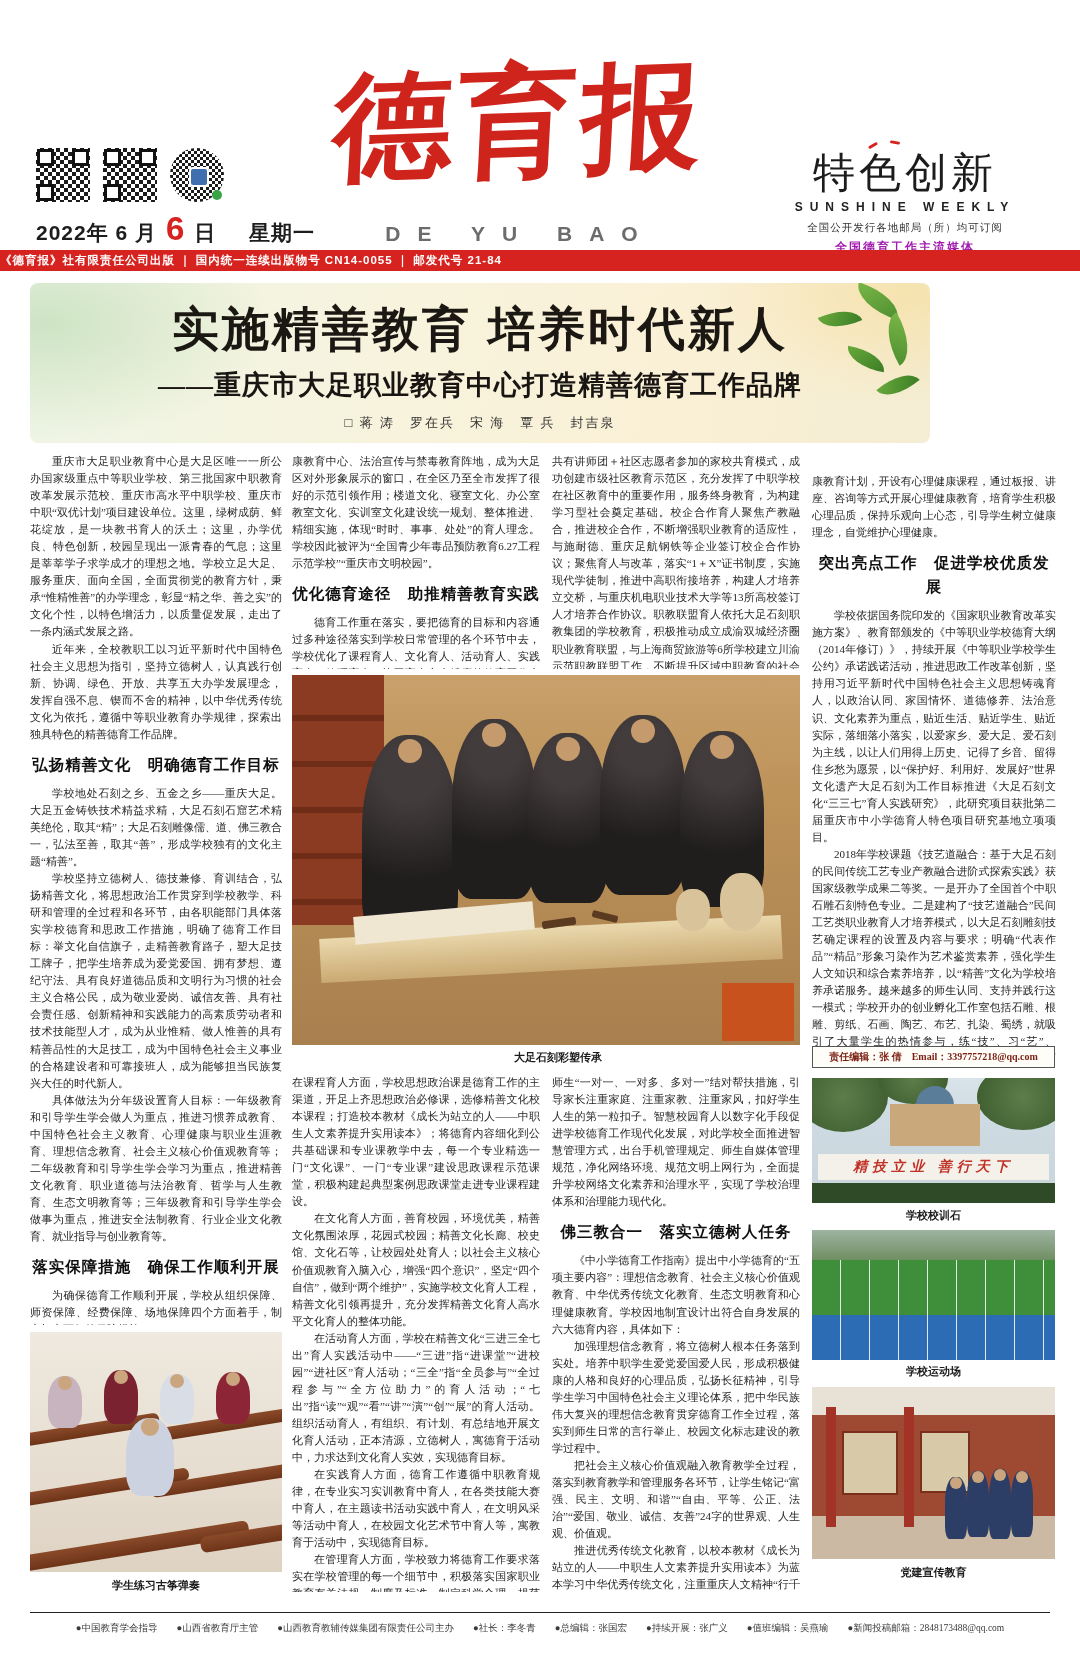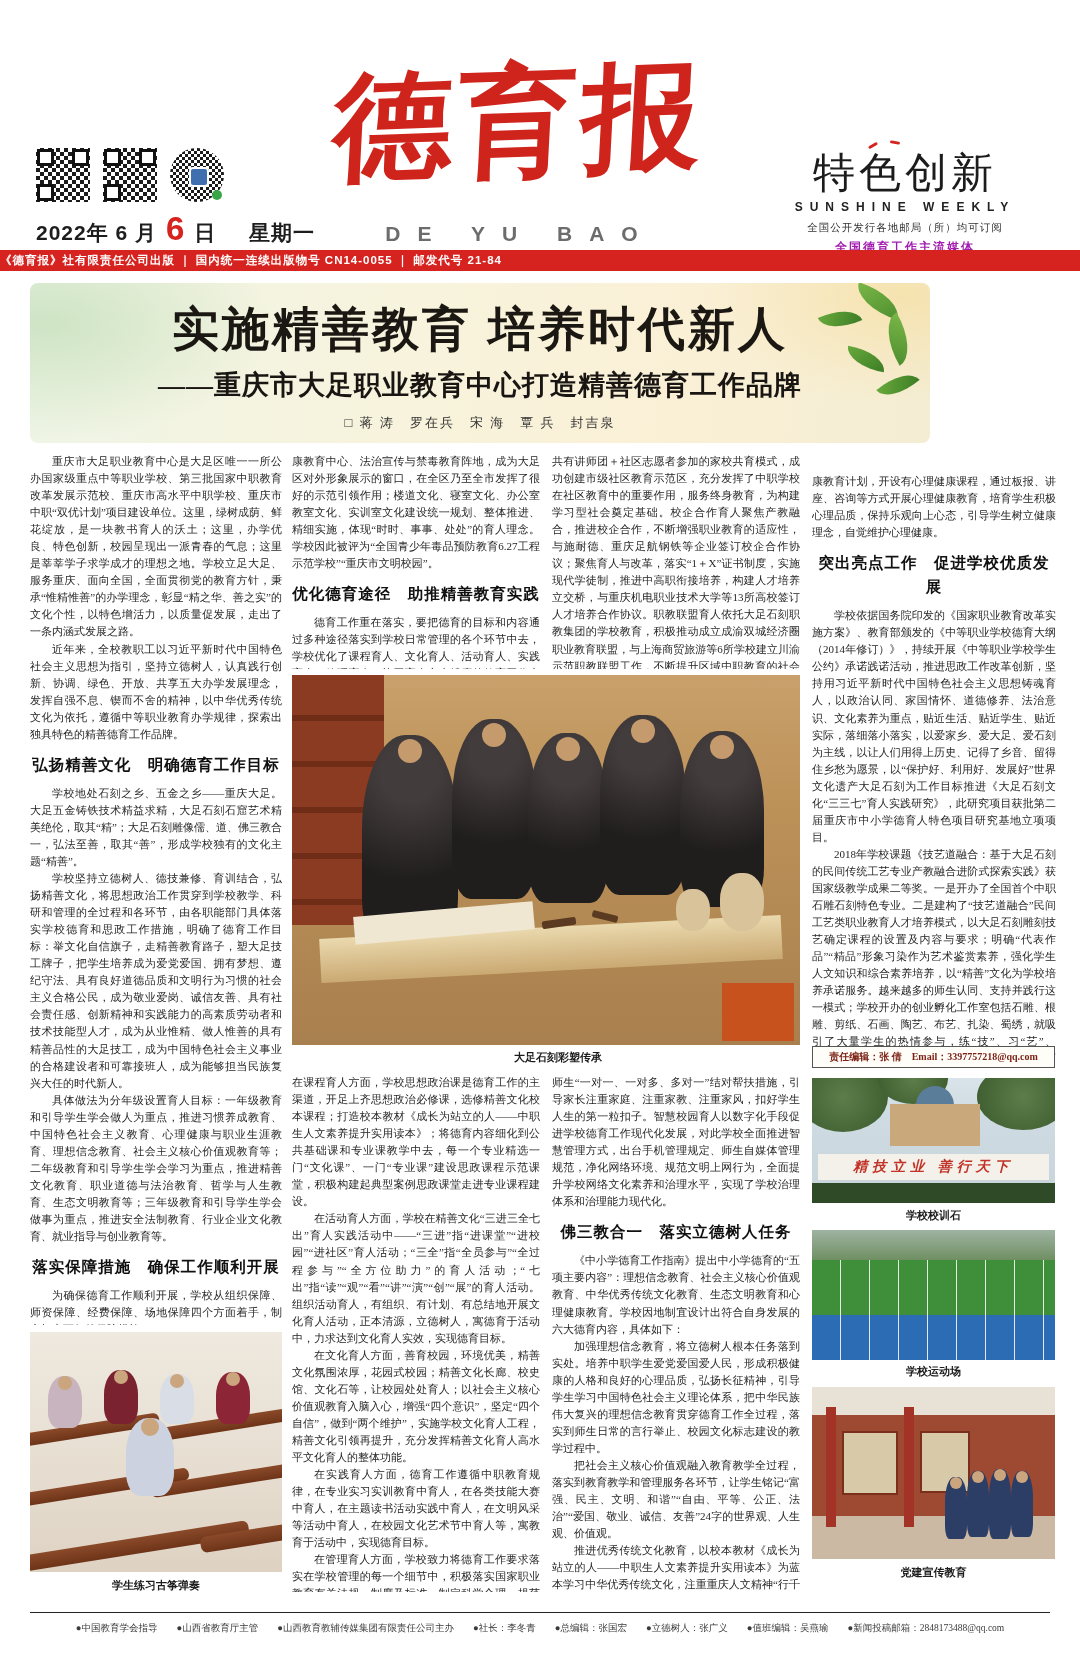--- a/index.html
+++ b/index.html
@@ -177,22 +177,22 @@
   <div class="colblock" style="left:292px;top:453px;width:248px;height:216px">
       <p class="para cont">康教育中心、法治宣传与禁毒教育阵地，成为大足区对外形象展示的窗口，在全区乃至全市发挥了很好的示范引领作用；楼道文化、寝室文化、办公室教室文化、实训室文化建设统一规划、整体推进、精细实施，体现“时时、事事、处处”的育人理念。学校因此被评为“全国青少年毒品预防教育6.27工程示范学校”“重庆市文明校园”。</p>
       <h3 class="col-head">优化德育途径　助推精善教育实践</h3>
       <p class="para">德育工作重在落实，要把德育的目标和内容通过多种途径落实到学校日常管理的各个环节中去，学校优化了课程育人、文化育人、活动育人、实践育人、管理育人、协同育人六个维度的德育工作实施途径，助推精善教育实践。</p>
     </div>
   <div class="colblock" style="left:552px;top:453px;width:248px;height:216px">
       <p class="para cont">共有讲师团＋社区志愿者参加的家校共育模式，成功创建市级社区教育示范区，充分发挥了中职学校在社区教育中的重要作用，服务终身教育，为构建学习型社会奠定基础。校企合作育人聚焦产教融合，推进校企合作，不断增强职业教育的适应性，与施耐德、重庆足航钢铁等企业签订校企合作协议；聚焦育人与改革，落实“1＋X”证书制度，实施现代学徒制，推进中高职衔接培养，构建人才培养立交桥，与重庆机电职业技术大学等13所高校签订人才培养合作协议。职教联盟育人依托大足石刻职教集团的学校教育，积极推动成立成渝双城经济圈职业教育联盟，与上海商贸旅游等6所学校建立川渝示范职教联盟工作，不断提升区域中职教育的社会影响力。家校协同育人在学校家长委员会的指导下，建立健全家长委员会，完善家校协同育人机制，定期召开家长会，采取</p>
     </div>
   <div class="colblock" style="left:292px;top:1074px;width:248px;height:518px">
       <p class="para cont">在课程育人方面，学校思想政治课是德育工作的主渠道，开足上齐思想政治必修课，选修精善文化校本课程；打造校本教材《成长为站立的人——中职生人文素养提升实用读本》；将德育内容细化到公共基础课和专业课教学中去，每一个专业精选一门“文化课”、一门“专业课”建设思政课程示范课堂，积极构建起典型案例思政课堂走进专业课程建设。</p>
+      <p class="para">在文化育人方面，善育校园，环境优美，精善文化氛围浓厚，花园式校园；精善文化长廊、校史馆、文化石等，让校园处处育人；以社会主义核心价值观教育入脑入心，增强“四个意识”，坚定“四个自信”，做到“两个维护”，实施学校文化育人工程，精善文化引领再提升，充分发挥精善文化育人高水平文化育人的整体功能。</p>
       <p class="para">在活动育人方面，学校在精善文化“三进三全七出”育人实践活动中——“三进”指“进课堂”“进校园”“进社区”育人活动；“三全”指“全员参与”“全过程参与”“全方位助力”的育人活动；“七出”指“读”“观”“看”“讲”“演”“创”“展”的育人活动。组织活动育人，有组织、有计划、有总结地开展文化育人活动，正本清源，立德树人，寓德育于活动中，力求达到文化育人实效，实现德育目标。</p>
-      <p class="para">在文化育人方面，善育校园，环境优美，精善文化氛围浓厚，花园式校园；精善文化长廊、校史馆、文化石等，让校园处处育人；以社会主义核心价值观教育入脑入心，增强“四个意识”，坚定“四个自信”，做到“两个维护”，实施学校文化育人工程，精善文化引领再提升，充分发挥精善文化育人高水平文化育人的整体功能。</p>
       <p class="para">在实践育人方面，德育工作遵循中职教育规律，在专业实习实训教育中育人，在各类技能大赛中育人，在主题读书活动实践中育人，在文明风采等活动中育人，在校园文化艺术节中育人等，寓教育于活动中，实现德育目标。</p>
       <p class="para">在管理育人方面，学校致力将德育工作要求落实在学校管理的每一个细节中，积极落实国家职业教育有关法规、制度及标准，制定科学合理、规范严谨的管理制度，将校规校纪的学习执行作为学生管理的重要内容，夯实学校治理体系现代化建设。</p>
     </div>
   <div class="colblock" style="left:552px;top:1074px;width:248px;height:518px">
       <p class="para cont">师生“一对一、一对多、多对一”结对帮扶措施，引导家长注重家庭、注重家教、注重家风，扣好学生人生的第一粒扣子。智慧校园育人以数字化手段促进学校德育工作现代化发展，对此学校全面推进智慧管理方式，出台手机管理规定、师生自媒体管理规范，净化网络环境、规范文明上网行为，全面提升学校网络文化素养和治理水平，实现了学校治理体系和治理能力现代化。</p>
       <h3 class="col-head">佛三教合一　落实立德树人任务</h3>
       <p class="para">《中小学德育工作指南》提出中小学德育的“五项主要内容”：理想信念教育、社会主义核心价值观教育、中华优秀传统文化教育、生态文明教育和心理健康教育。学校因地制宜设计出符合自身发展的六大德育内容，具体如下：</p>
       <p class="para">加强理想信念教育，将立德树人根本任务落到实处。培养中职学生爱党爱国爱人民，形成积极健康的人格和良好的心理品质，弘扬长征精神，引导学生学习中国特色社会主义理论体系，把中华民族伟大复兴的理想信念教育贯穿德育工作全过程，落实到师生日常的言行举止、校园文化标志建设的教学过程中。</p>
       <p class="para">把社会主义核心价值观融入教育教学全过程，落实到教育教学和管理服务各环节，让学生铭记“富强、民主、文明、和谐”“自由、平等、公正、法治”“爱国、敬业、诚信、友善”24字的世界观、人生观、价值观。</p>
       <p class="para">推进优秀传统文化教育，以校本教材《成长为站立的人——中职生人文素养提升实用读本》为蓝本学习中华优秀传统文化，注重重庆人文精神“行千里、至广大”、大足人文精神“坚如山石、善行天下”、学校精神“自强不息、锲而不舍”对学生的熏陶。</p>
@@ -296,18 +296,18 @@
       </div>
   </div>
   <div class="caption" style="left:812px;top:1565px;width:243px">党建宣传教育</div>
 
   <div class="footer">
       <span class="footer-item">●中国教育学会指导</span>
       <span class="footer-item">●山西省教育厅主管</span>
       <span class="footer-item">●山西教育教辅传媒集团有限责任公司主办</span>
       <span class="footer-item">●社长：李冬青</span>
       <span class="footer-item">●总编辑：张国宏</span>
-      <span class="footer-item">●立德树人：张广义</span>
+      <span class="footer-item">●持续开展：张广义</span>
       <span class="footer-item">●值班编辑：吴燕瑜</span>
       <span class="footer-item">●新闻投稿邮箱：2848173488@qq.com</span>
     </div>
 
 </div>
 
 </body></html>

